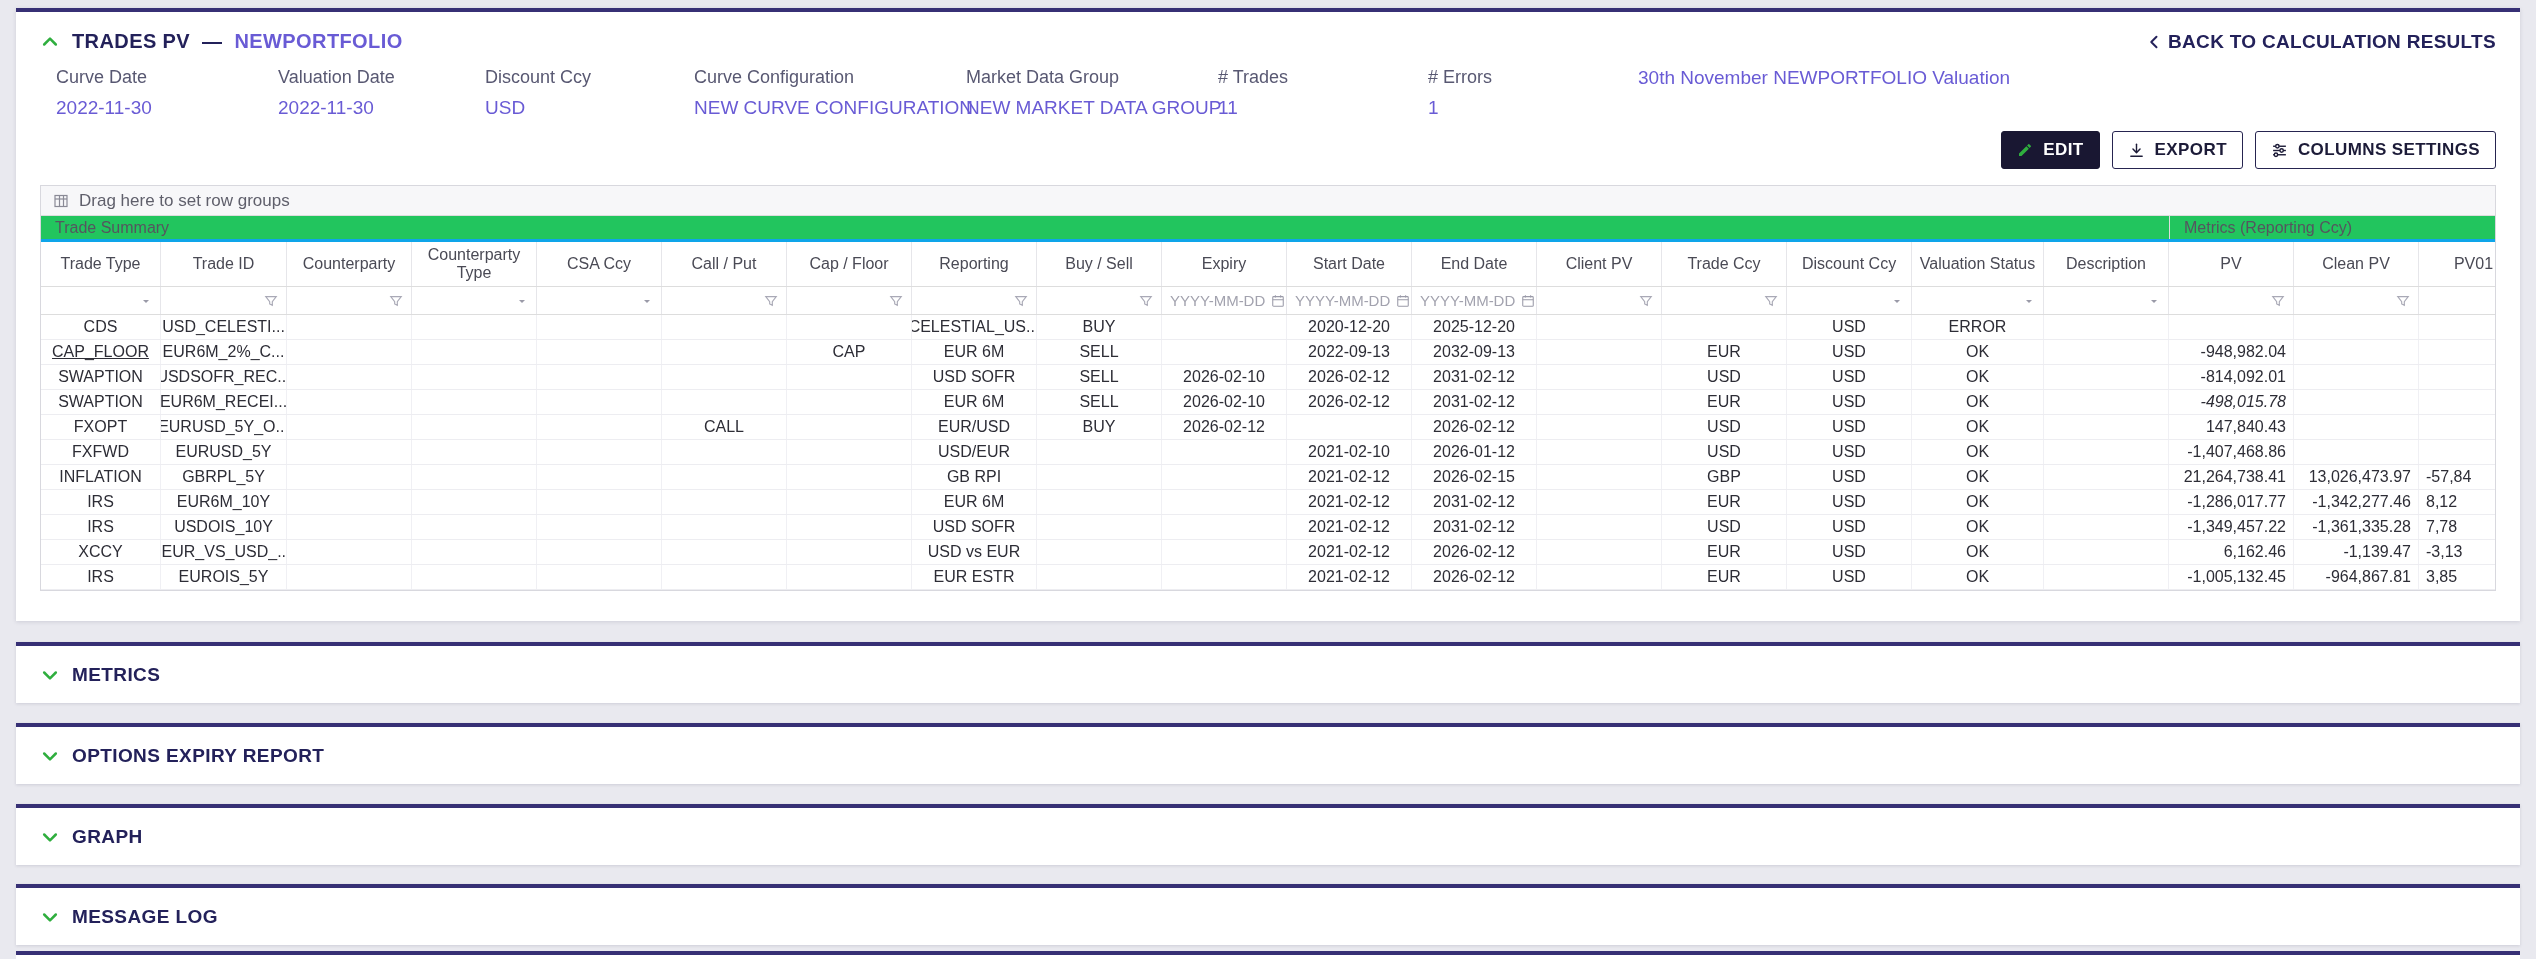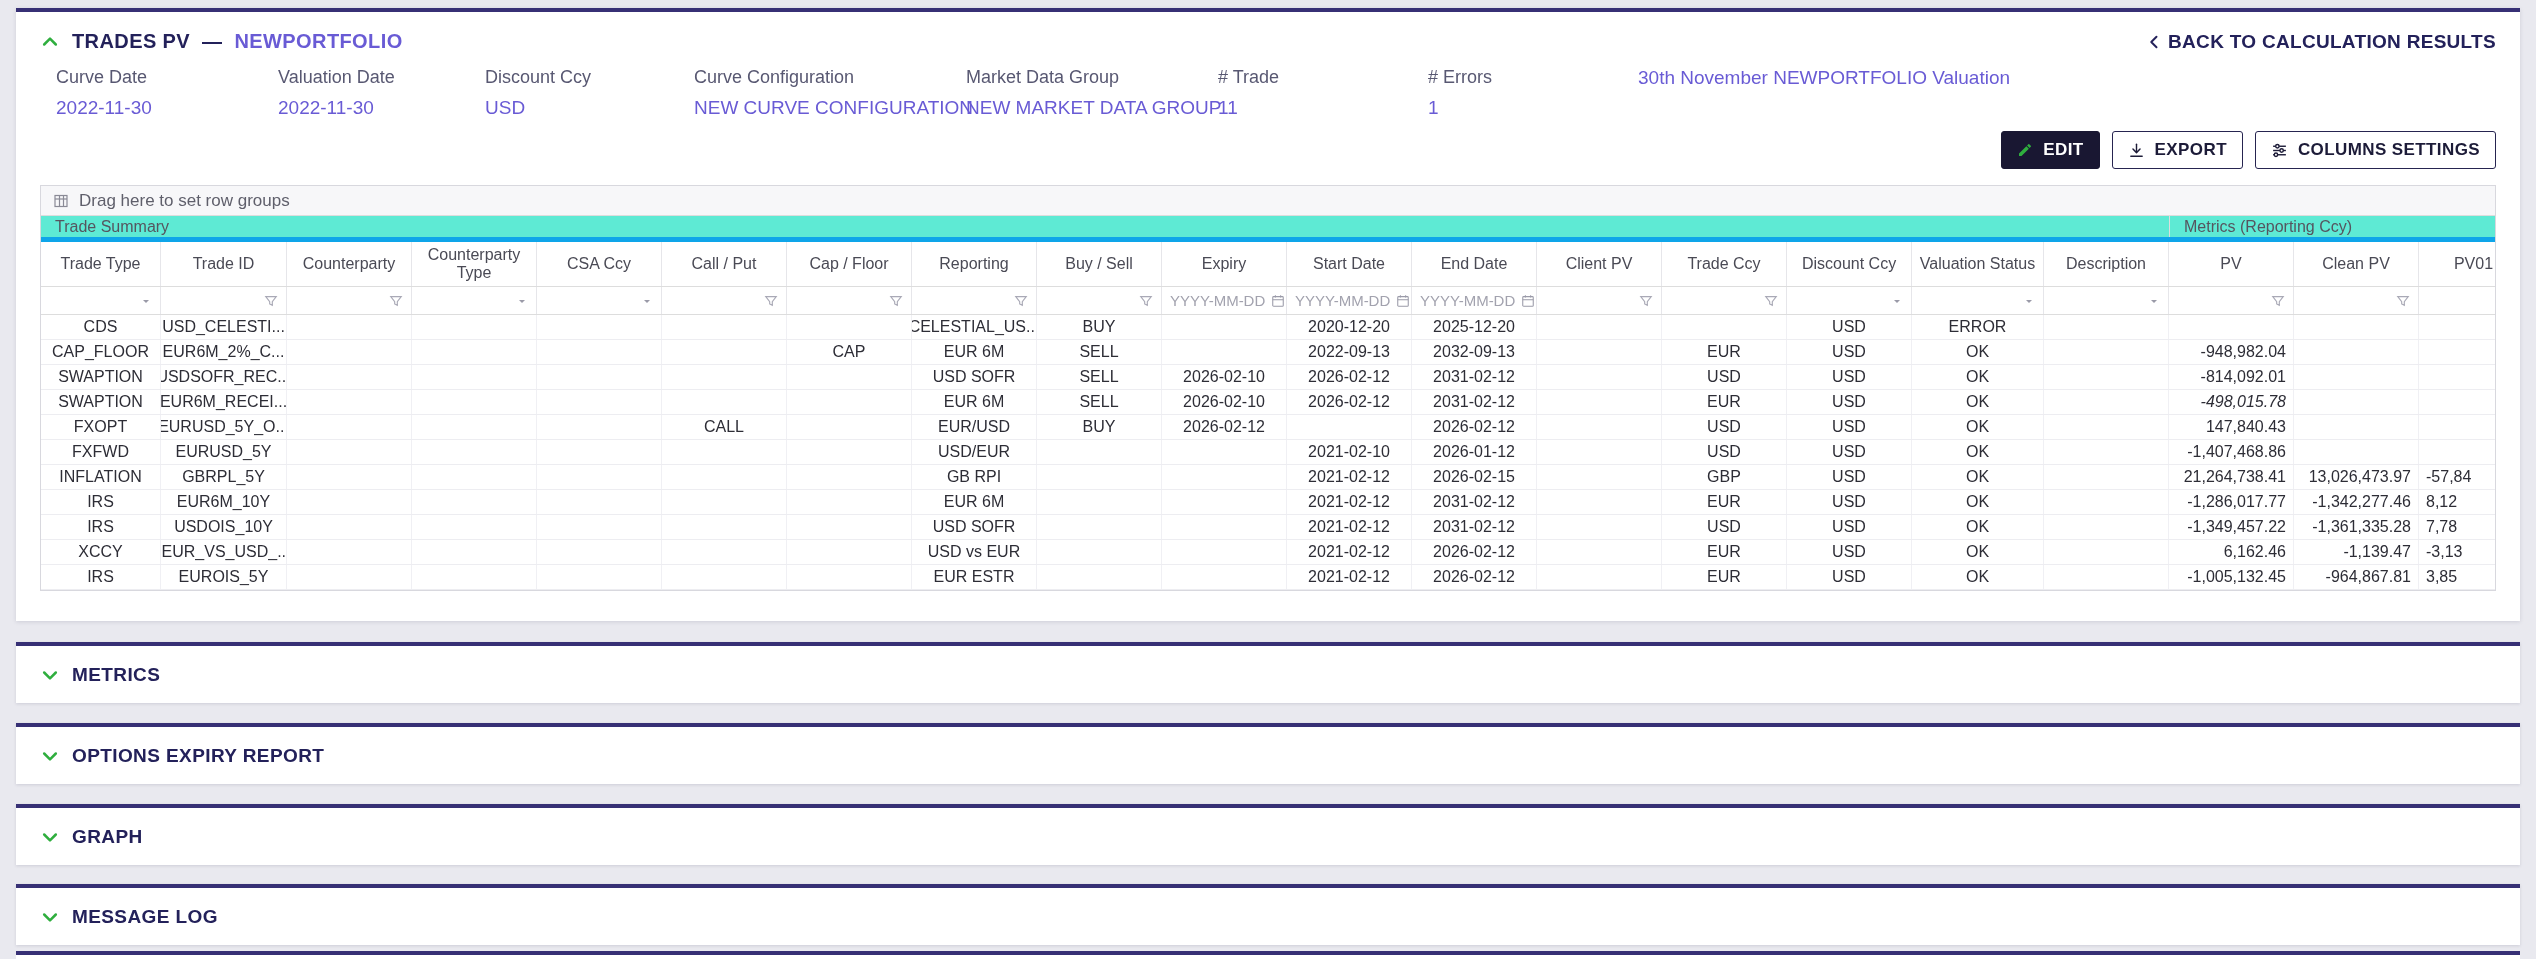--- a/index.html
+++ b/index.html
@@ -33,21 +33,21 @@
 .field .val{font-size:19px;color:var(--purple);white-space:nowrap}
 .f0{width:222px}.f1{width:207px}.f2{width:209px}.f3{width:272px}.f4{width:252px}.f5{width:205px}.f6{width:210px}.f7{width:210px}.f8{flex:1}
 .toolbar{display:flex;justify-content:flex-end;gap:12px;margin-top:12px}
 .btn{height:38px;display:inline-flex;align-items:center;gap:10px;padding:0 15px;
   font-size:17px;font-weight:bold;letter-spacing:.4px;border-radius:3px;cursor:pointer;font-family:inherit}
 .btn-dark{background:#191732;border:1px solid #191732;color:#fff}
 .btn-outline{background:#fff;border:1px solid #262450;color:#1c1b38}
 .grid{margin-top:16px;border:1px solid #d8d8de;width:2456px;overflow:hidden;background:#fff}
 .drag-bar{height:30px;display:flex;align-items:center;gap:10px;padding:0 12px;background:#f7f7f9;
   border-bottom:1px solid #ddd;color:#5f5f6b;font-size:17px}
-.group-row{display:flex;width:max-content;height:26px;border-bottom:5px solid #0ea5e9;background:#5eead4}
+.group-row{display:flex;width:max-content;height:26px;border-bottom:3px solid #0ea5e9;background:#22c55e}
 .g-cell{display:flex;align-items:center;padding:0 14px;font-size:16px;color:#55555f;white-space:nowrap;overflow:hidden}
 .g-sep{border-left:1px solid #ddd}
 .header-row{display:flex;width:max-content;height:45px;border-bottom:1px solid #ddd;background:#fff}
 .h-cell{display:flex;align-items:center;justify-content:center;text-align:center;font-size:16px;color:#4a4a55;
   line-height:1.15;border-right:1px solid #e6e6ea;padding:0 3px;cursor:pointer;overflow:hidden}
 .filter-row{display:flex;width:max-content;height:28px;border-bottom:1px solid #ddd;background:#fff}
 .f-cell{display:flex;align-items:center;justify-content:flex-end;padding:0 8px;border-right:1px solid #e6e6ea;gap:6px;cursor:pointer}
 .f-cell.date{justify-content:space-between}
 .ph{font-size:15px;color:#a2a2ae;white-space:nowrap}
 .row{display:flex;width:max-content;height:25px;border-bottom:1px solid #ededf1;background:#fff}
@@ -102,21 +102,21 @@
     </div>
     <div class="field f3">
       <div class="lbl">Curve Configuration</div>
       <div class="val">NEW CURVE CONFIGURATION</div>
     </div>
     <div class="field f4">
       <div class="lbl">Market Data Group</div>
       <div class="val">NEW MARKET DATA GROUP</div>
     </div>
     <div class="field f6">
-      <div class="lbl"># Trade</div>
+      <div class="lbl"># Trades</div>
       <div class="val">11</div>
     </div>
     <div class="field f7">
       <div class="lbl"># Errors</div>
       <div class="val">1</div>
     </div>
     <div class="field f8">
       <div class="val">30th November NEWPORTFOLIO Valuation</div>
     </div>
   </div>
@@ -352,21 +352,21 @@
           <div class="cell" style="width: 125px;"></div>
           <div class="cell" style="width: 125px;"></div>
           <div class="cell" style="width: 125px;">USD</div>
           <div class="cell" style="width: 132px;">ERROR</div>
           <div class="cell" style="width: 125px;"></div>
           <div class="cell a-right" style="width: 125px;"></div>
           <div class="cell a-right" style="width: 125px;"></div>
           <div class="cell a-left" style="width: 110px;"></div>
         </div>
         <div class="row">
-          <div class="cell" style="width: 120px;">CAP_FLOOR</div>
+          <div class="cell" style="width: 120px; text-decoration: underline;">CAP_FLOOR</div>
           <div class="cell" style="width: 126px;">EUR6M_2%_C...</div>
           <div class="cell" style="width: 125px;"></div>
           <div class="cell" style="width: 125px;"></div>
           <div class="cell" style="width: 125px;"></div>
           <div class="cell" style="width: 125px;"></div>
           <div class="cell" style="width: 125px;">CAP</div>
           <div class="cell" style="width: 125px;">EUR 6M</div>
           <div class="cell" style="width: 125px;">SELL</div>
           <div class="cell" style="width: 125px;"></div>
           <div class="cell" style="width: 125px;">2022-09-13</div>

